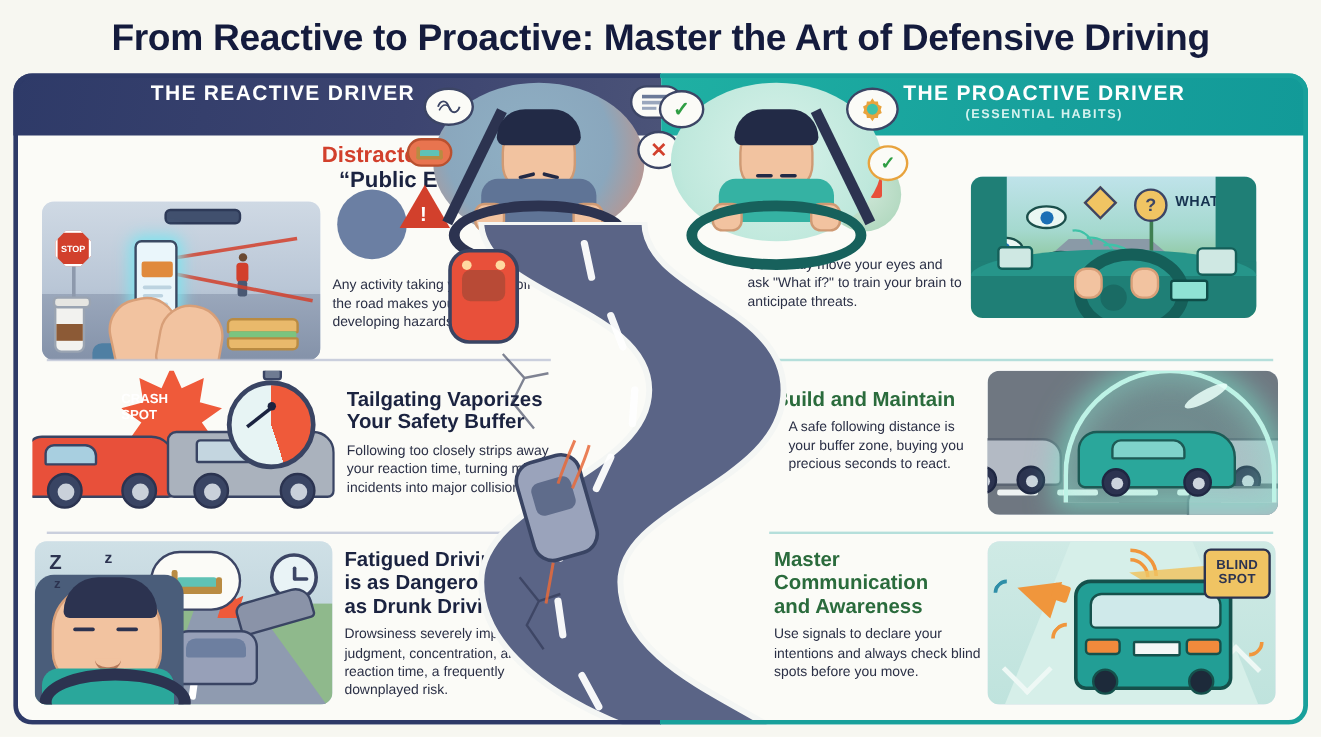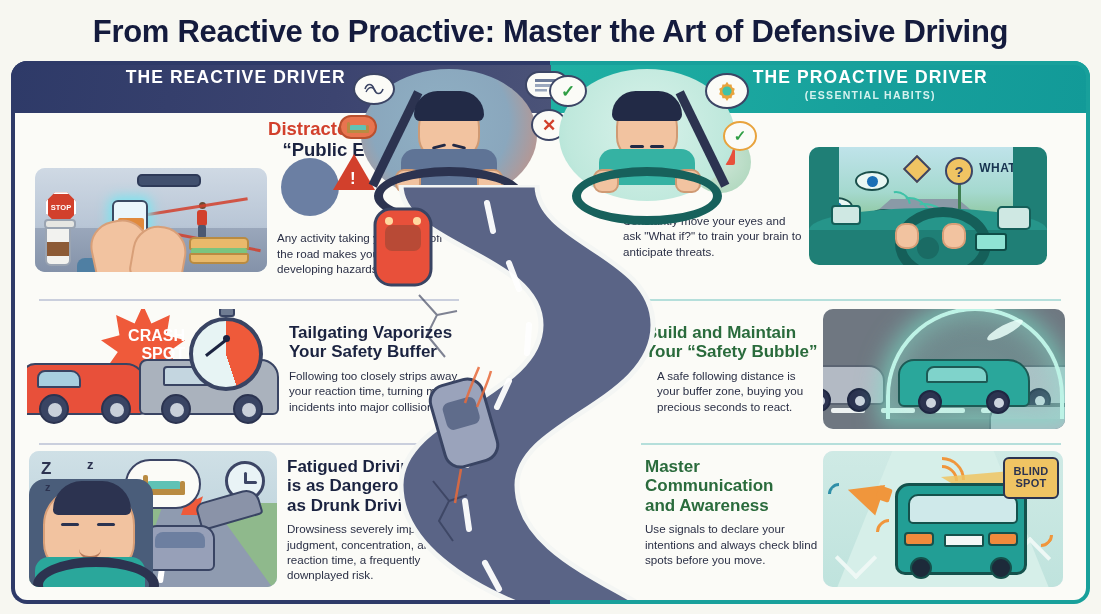--- a/index.html
+++ b/index.html
@@ -137,21 +137,21 @@
     position:absolute; width:0;height:0;
     border-left:21px solid transparent; border-right:21px solid transparent;
     border-bottom:36px solid #d2402c;
   }
   .warn-bang { position:absolute; color:#fff; font-weight:bold; font-size:17px; }
 
   
   .crash-bg { position:absolute; inset:0; background:#fbfbf7; }
   .burst { position:absolute; left:74px; top:-4px; width:84px; height:84px; background:#ef5a3a;
            clip-path: polygon(50% 0,60% 22%,82% 12%,78% 36%,100% 42%,80% 56%,94% 76%,70% 74%,66% 98%,50% 80%,34% 98%,30% 74%,6% 76%,20% 56%,0 42%,22% 36%,18% 12%,40% 22%); }
-  .burst-txt { position:absolute; left:74px; top:18px; width:84px; text-align:right; color:#fff; font-size:16px; font-weight:bold; line-height:1.15; }
+  .burst-txt { position:absolute; left:74px; top:18px; width:84px; text-align:left; color:#fff; font-size:11px; font-weight:bold; line-height:1.15; }
   .car-red { position:absolute; left:-6px; bottom:16px; width:125px; height:52px; background:#e8503a; border:2.5px solid #394463; border-radius:14px 20px 6px 6px; }
   .car-red-win { position:absolute; left:14px; top:5px; width:44px; height:18px; background:#a8cfe0; border:2px solid #394463; border-radius:8px 10px 2px 2px; }
   .car-grey { position:absolute; left:112px; bottom:16px; width:140px; height:56px; background:#aab2bd; border:2.5px solid #394463; border-radius:8px 18px 6px 6px; }
   .car-grey-win { position:absolute; left:22px; top:5px; width:56px; height:20px; background:#c4d6e0; border:2px solid #394463; border-radius:4px 10px 2px 2px; }
   .wheel { position:absolute; bottom:-11px; width:30px; height:30px; border-radius:50%; background:#394463; border:2px solid #2b3350; }
   .wheel::after { content:""; position:absolute; left:7px; top:7px; width:14px; height:14px; border-radius:50%; background:#c9d0da; }
   .stopwatch { position:absolute; right:16px; top:8px; width:74px; height:74px; border-radius:50%;
                background:conic-gradient(#ef5a3a 0 45%, #e7f4f4 45% 100%); border:4px solid #394463; }
   .sw-top { position:absolute; right:44px; top:-2px; width:16px; height:10px; background:#6f7b92; border:2.5px solid #394463; border-radius:3px; }
   .sw-hand { position:absolute; right:51px; top:28px; width:28px; height:3px; background:#1b2340; transform-origin:right center; transform:rotate(-38deg); }
@@ -318,21 +318,21 @@
     <div class="col col-left">
 
       <div class="row row-1">
         <div style="width:100%;">
           <div class="heading txt-right" style="padding-right:34px;">
             <span class="hl-red">Distracted Driving</span><span> is</span><br>
             <span>“Public Enemy #1”</span>
           </div>
           <div style="display:flex; gap:10px; margin-top:8px;">
 
-            <div class="illus" style="width:232px;height:104px;margin-left:18px;">
+            <div class="illus" style="width:232px;height:132px;margin-left:18px;">
               <div class="sky1"></div>
                 <div class="road1"></div>
               <div class="stop-pole"></div>
               <div class="stopsign">STOP</div>
               <div class="mirror"></div>
               <div class="ped">
                 <div class="ped-head"></div>
                   <div class="ped-body"></div>
                   <div class="ped-leg"></div>
               </div>
@@ -512,21 +512,20 @@
             </div>
           </div>
         </div>
       </div>
       <div class="divider teal" style="top:186px; left:22px; width:420px;"></div>
 
       <div class="row row-2">
         <div style="width:200px; padding-left:26px; padding-top:14px;">
           <div class="heading small">
             <span class="hl-green">Build and Maintain</span><br>
-            <span class="hl-green">Your “Safety Bubble”</span>
           </div>
           <div class="body-txt" style="padding-left:12px;">A safe following distance is your buffer zone, buying you precious seconds to react.</div>
         </div>
         <div class="illus" style="width:242px;height:120px;margin-left:4px;">
           <div class="bub-road"></div>
           <div class="bub-lane" style="left:8px; width:34px;"></div>
           <div class="bub-lane" style="left:58px; width:34px;"></div>
           <div class="bub-lane" style="left:108px; width:34px;"></div>
           <div class="bub-lane" style="left:158px; width:34px;"></div>
           <div class="bub-lane" style="left:208px; width:30px;"></div>

